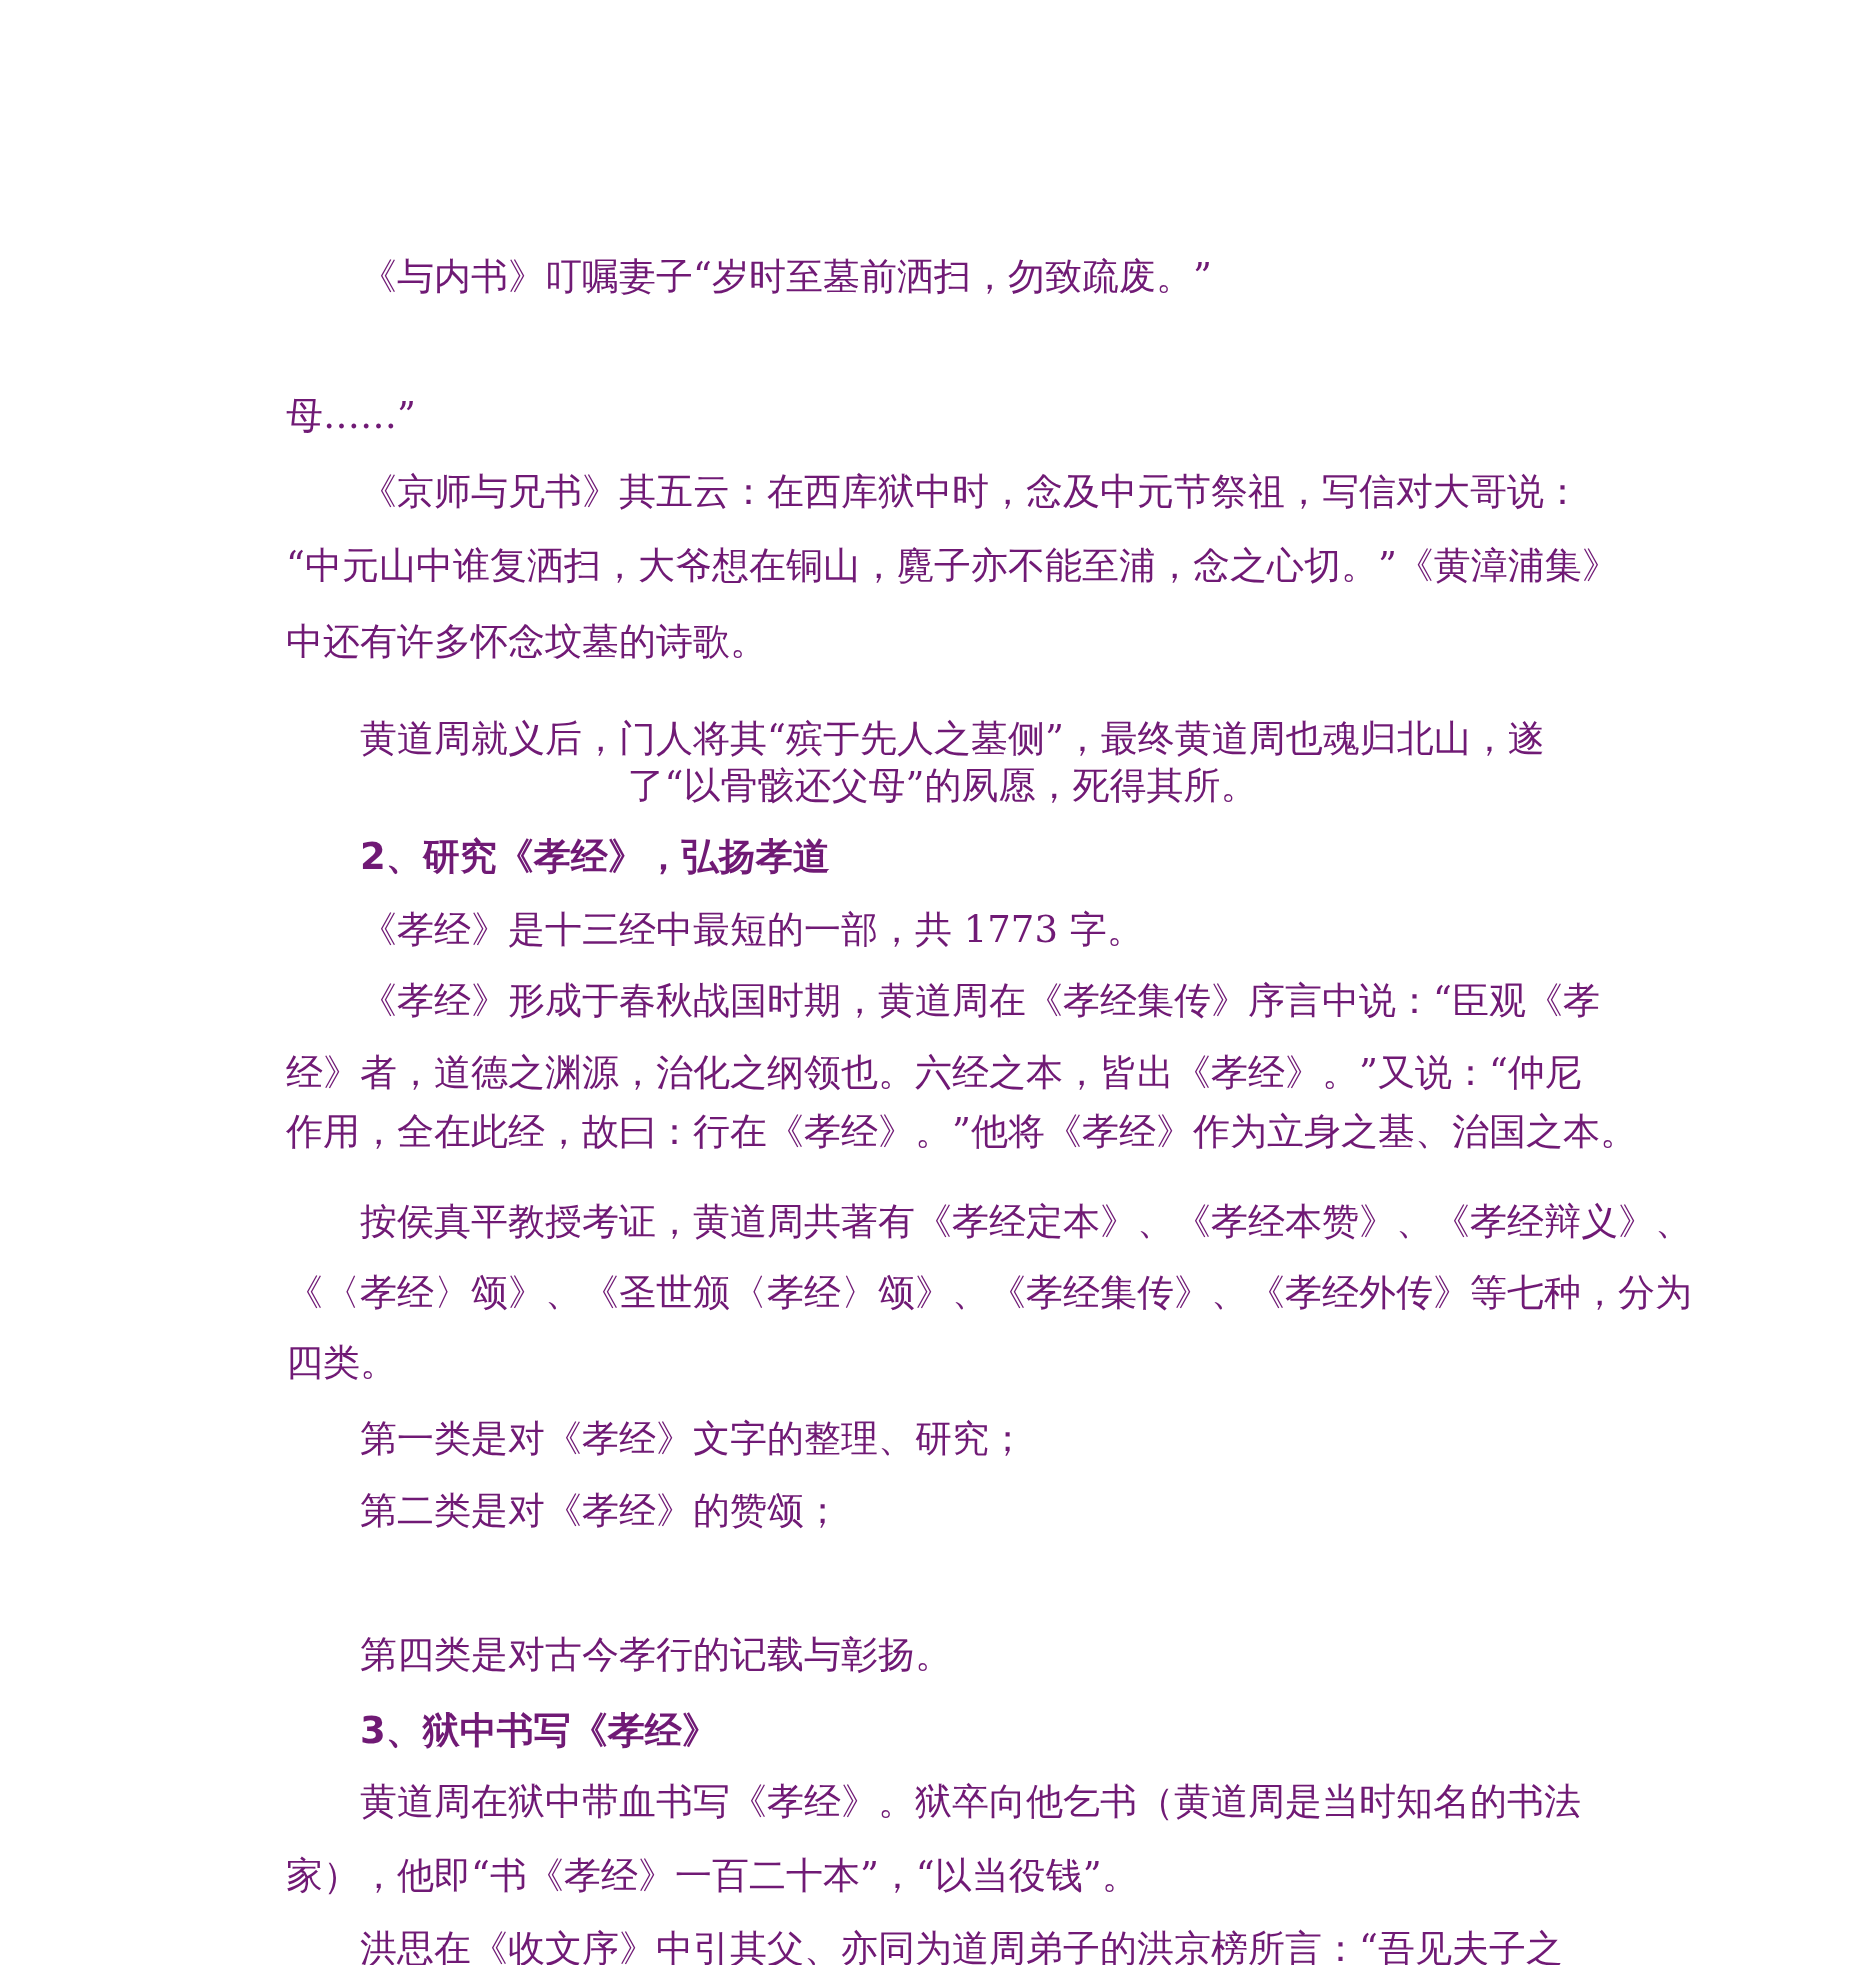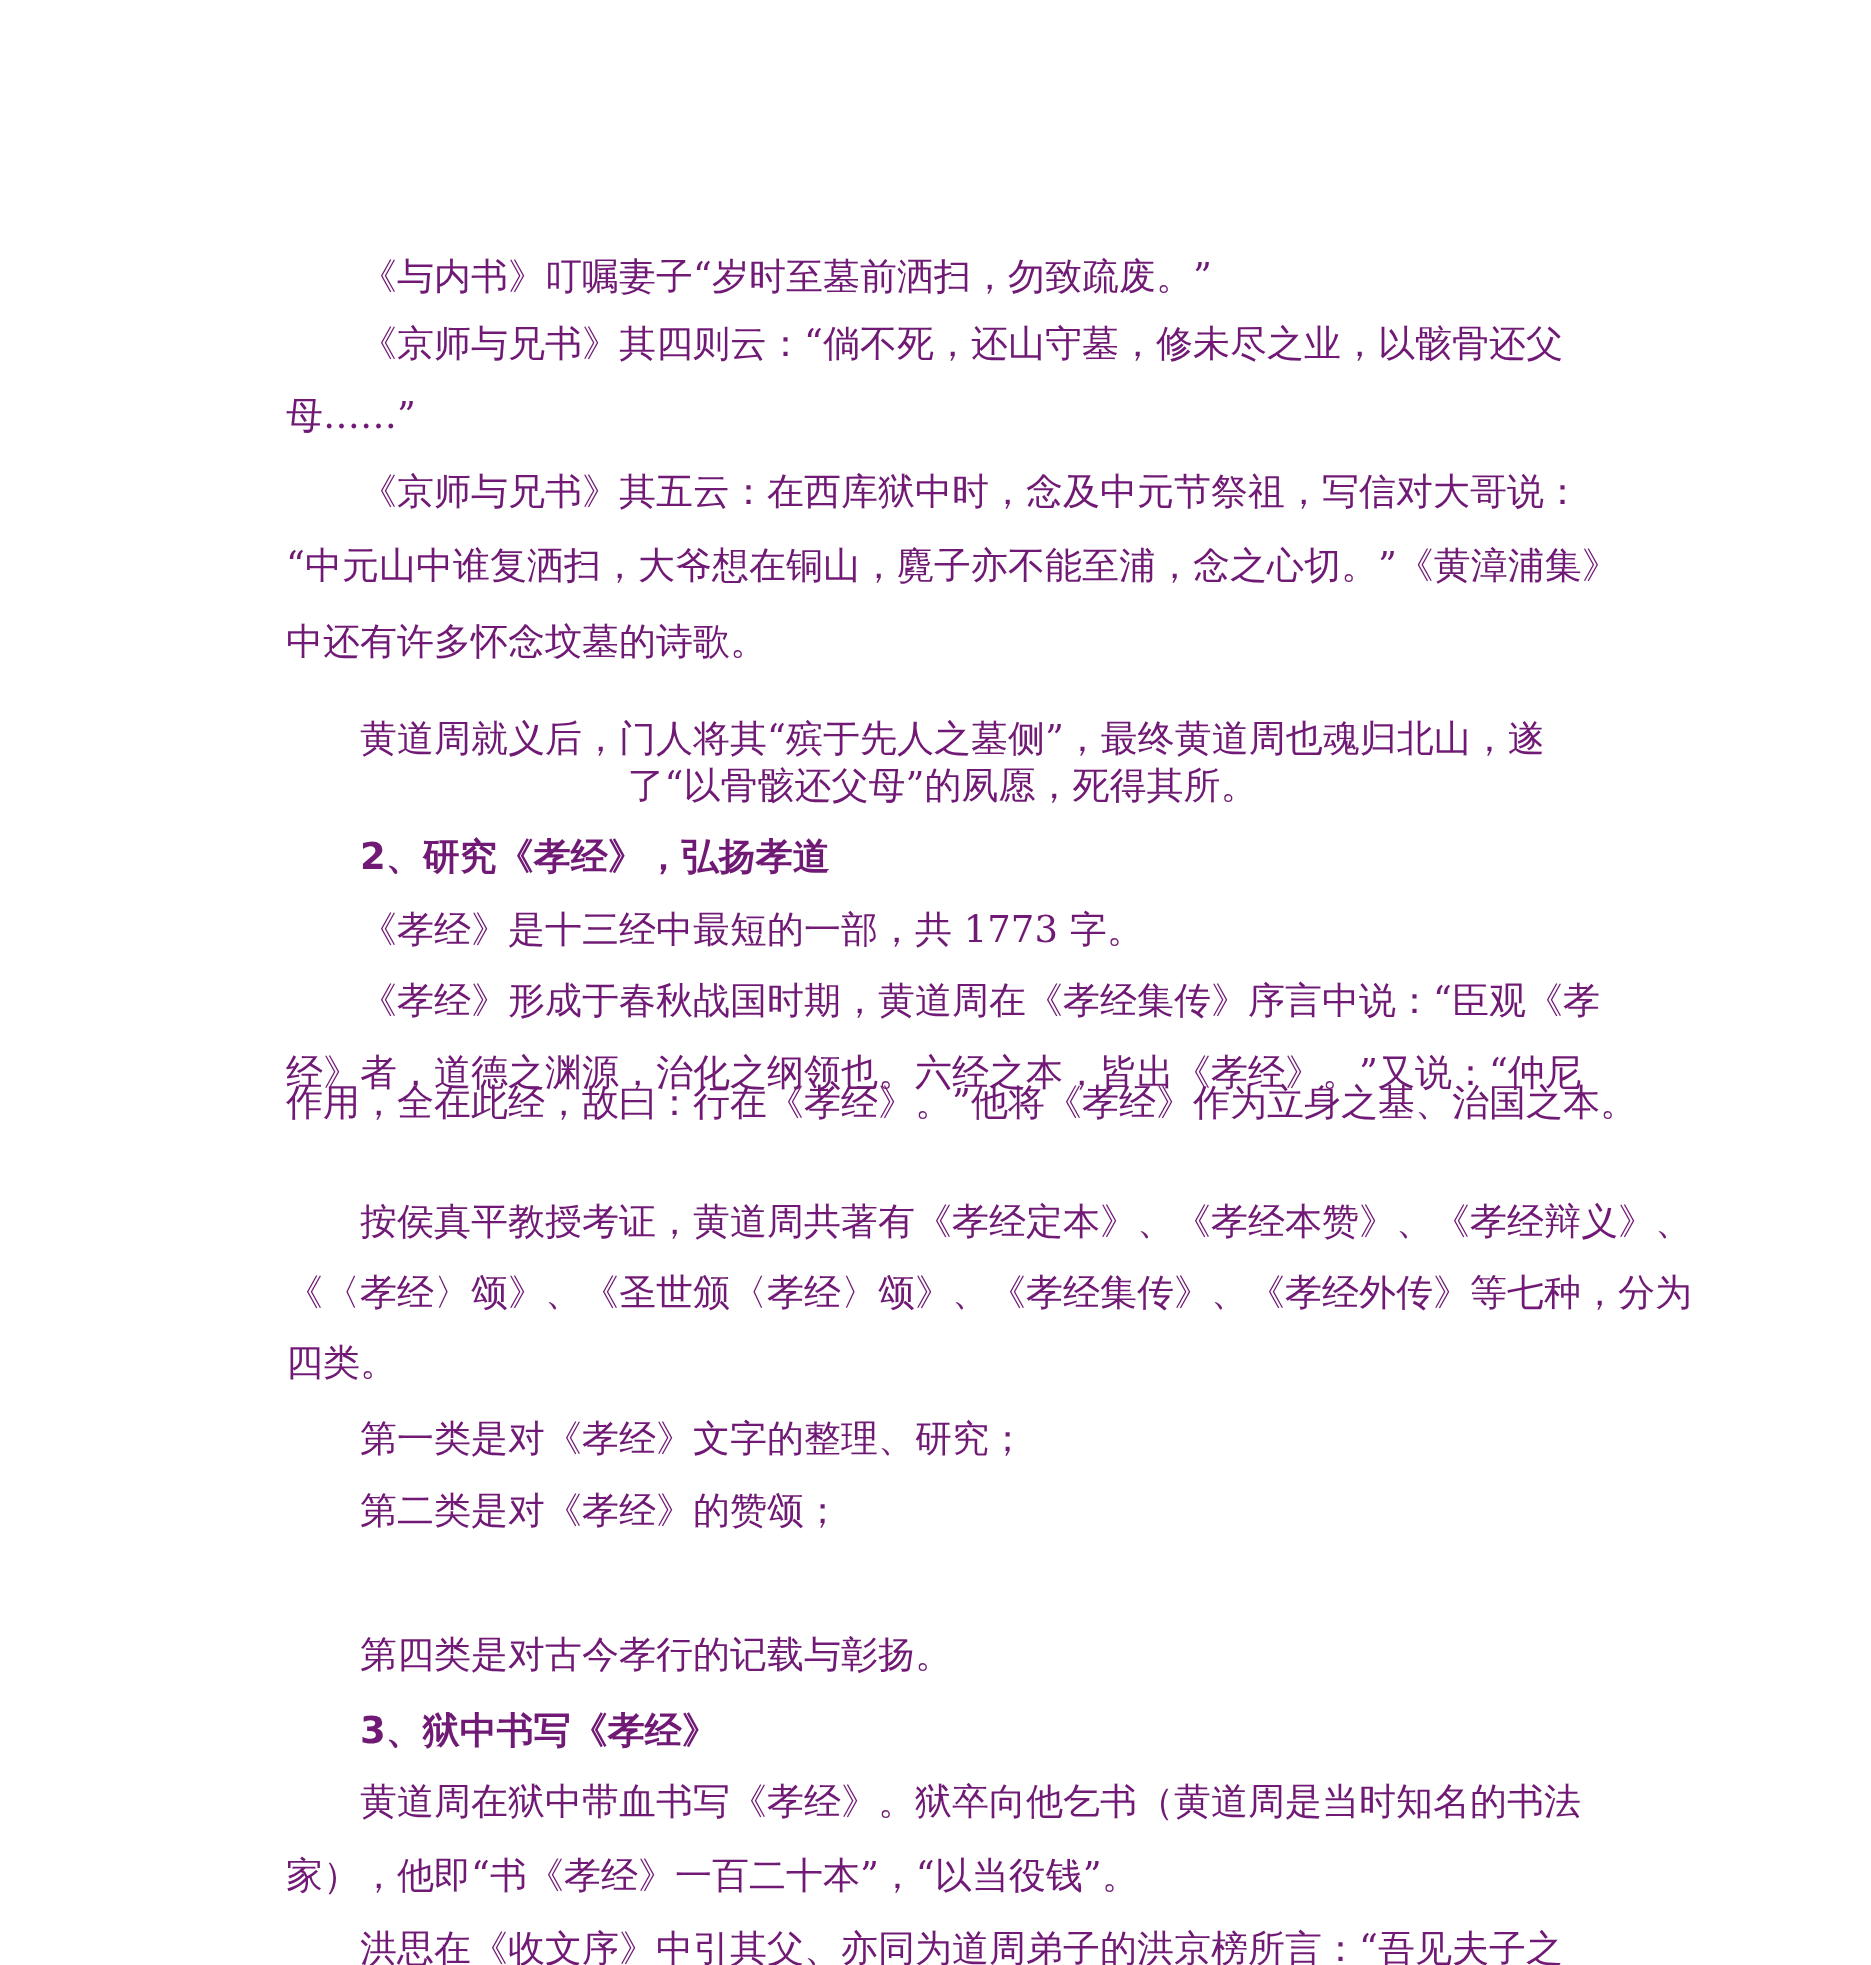--- a/index.html
+++ b/index.html
@@ -19,34 +19,33 @@
   }
   .line.indent { left:360px; width:1238px; }
   .line.heading { font-family:"DejaVu Sans", "Liberation Sans", sans-serif; font-weight:bold; }
 </style>
 </head>
 <body>
 
 <div class="page">
 
   <div class="line indent" style="top:253px;">《与内书》叮嘱妻子“岁时至墓前洒扫，勿致疏废。”</div>
-  <div class="line indent" style="top:320px;">《京师与兄书》其四则云：“倘不死，还山守墓，修未尽之业，以骸骨还父</div>
   <div class="line" style="top:392px;">母……”</div>
   <div class="line indent" style="top:468px;">《京师与兄书》其五云：在西库狱中时，念及中元节祭祖，写信对大哥说：</div>
   <div class="line" style="top:542px;">“中元山中谁复洒扫，大爷想在铜山，麑子亦不能至浦，念之心切。”《黄漳浦集》</div>
   <div class="line" style="top:618px;">中还有许多怀念坟墓的诗歌。</div>
   <div class="line indent" style="top:715px;">黄道周就义后，门人将其“殡于先人之墓侧”，最终黄道周也魂归北山，遂</div>
   <div class="line" style="top:762px;text-align:center;">了“以骨骸还父母”的夙愿，死得其所。</div>
 
   <div class="line indent heading" style="top:833px;">2、研究《孝经》，弘扬孝道</div>
 
   <div class="line indent" style="top:906px;">《孝经》是十三经中最短的一部，共 1773 字。</div>
   <div class="line indent" style="top:977px;">《孝经》形成于春秋战国时期，黄道周在《孝经集传》序言中说：“臣观《孝</div>
   <div class="line" style="top:1049px;">经》者，道德之渊源，治化之纲领也。六经之本，皆出《孝经》。”又说：“仲尼</div>
-  <div class="line" style="top:1079px;">作用，全在此经，故曰：行在《孝经》。”他将《孝经》作为立身之基、治国之本。</div>
+  <div class="line" style="top:1108px;">作用，全在此经，故曰：行在《孝经》。”他将《孝经》作为立身之基、治国之本。</div>
   <div class="line indent" style="top:1198px;">按侯真平教授考证，黄道周共著有《孝经定本》、《孝经本赞》、《孝经辩义》、</div>
   <div class="line" style="top:1269px;">《〈孝经〉颂》、《圣世颁〈孝经〉颂》、《孝经集传》、《孝经外传》等七种，分为</div>
   <div class="line" style="top:1339px;">四类。</div>
   <div class="line indent" style="top:1415px;">第一类是对《孝经》文字的整理、研究；</div>
   <div class="line indent" style="top:1487px;">第二类是对《孝经》的赞颂；</div>
   <div class="line indent" style="top:1631px;">第四类是对古今孝行的记载与彰扬。</div>
 
   <div class="line indent heading" style="top:1707px;">3、狱中书写《孝经》</div>
 
   <div class="line indent" style="top:1778px;">黄道周在狱中带血书写《孝经》。狱卒向他乞书（黄道周是当时知名的书法</div>

